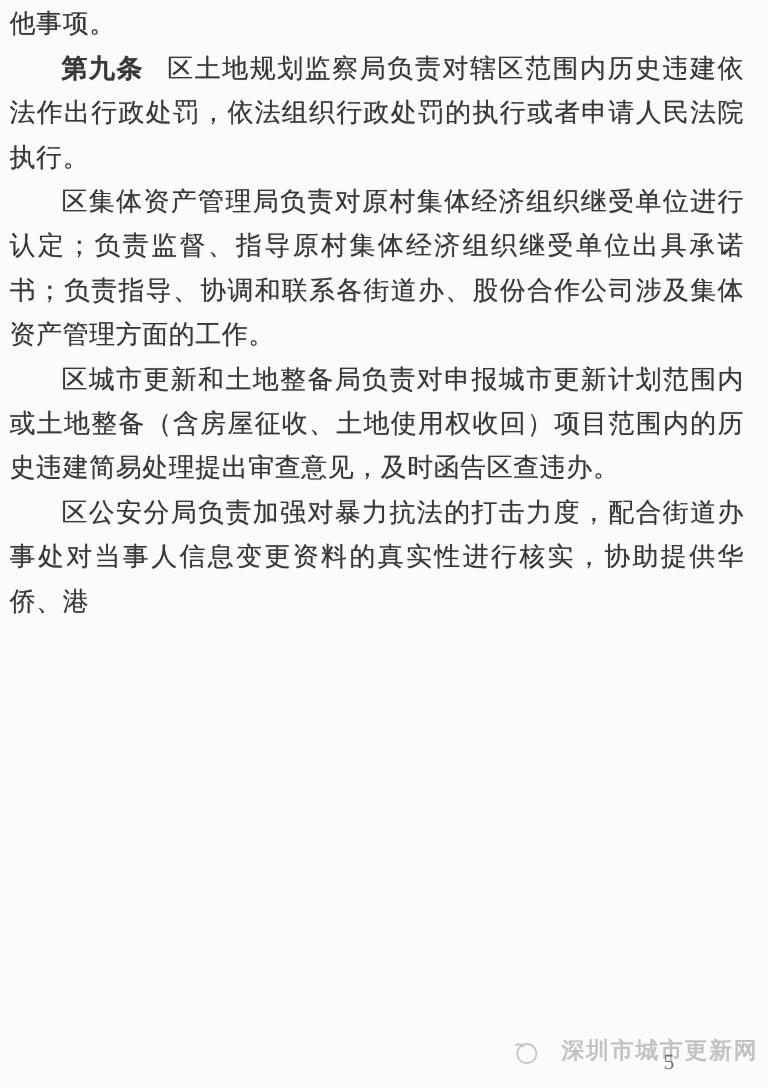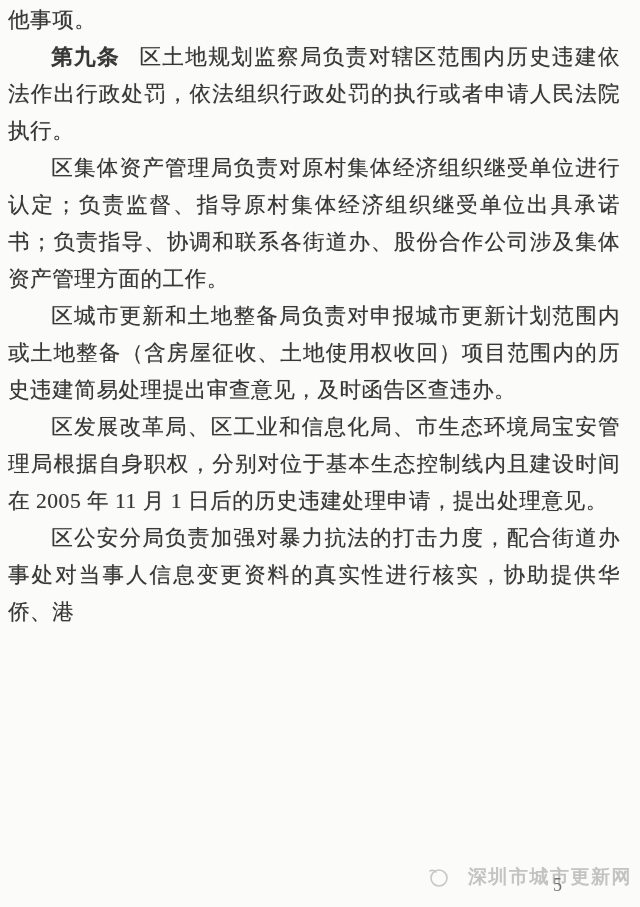--- a/index.html
+++ b/index.html
@@ -76,21 +76,20 @@
 
   <p>
     <span class="term">第九条</span><span>区土地规划监察局负责对辖区范围内历史违建依法作出行政处罚，依法组织行政处罚的执行或者申请人民法院执行。</span>
   </p>
 
 
   <p>区集体资产管理局负责对原村集体经济组织继受单位进行认定；负责监督、指导原村集体经济组织继受单位出具承诺书；负责指导、协调和联系各街道办、股份合作公司涉及集体资产管理方面的工作。</p>
 
   <p>区城市更新和土地整备局负责对申报城市更新计划范围内或土地整备（含房屋征收、土地使用权收回）项目范围内的历史违建简易处理提出审查意见，及时函告区查违办。</p>
 
-  <p>区发展改革局、区工业和信息化局、市生态环境局宝安管理局根据自身职权，分别对位于基本生态控制线内且建设时间在 2005 年 11 月 1 日后的历史违建处理申请，提出处理意见。</p>
 
   <p>区公安分局负责加强对暴力抗法的打击力度，配合街道办事处对当事人信息变更资料的真实性进行核实，协助提供华侨、港</p>
 
   <div class="page-number">5</div>
 
   <div class="watermark">
     <span>
       <svg width="22" height="22" viewBox="0 0 22 22">
         <circle cx="12" cy="12" r="8" fill="none" stroke="#c7c7c7" stroke-width="1.6"></circle>
         <path d="M3 5 Q6 3 9 6" fill="none" stroke="#c7c7c7" stroke-width="1.6" stroke-linecap="round"></path>

